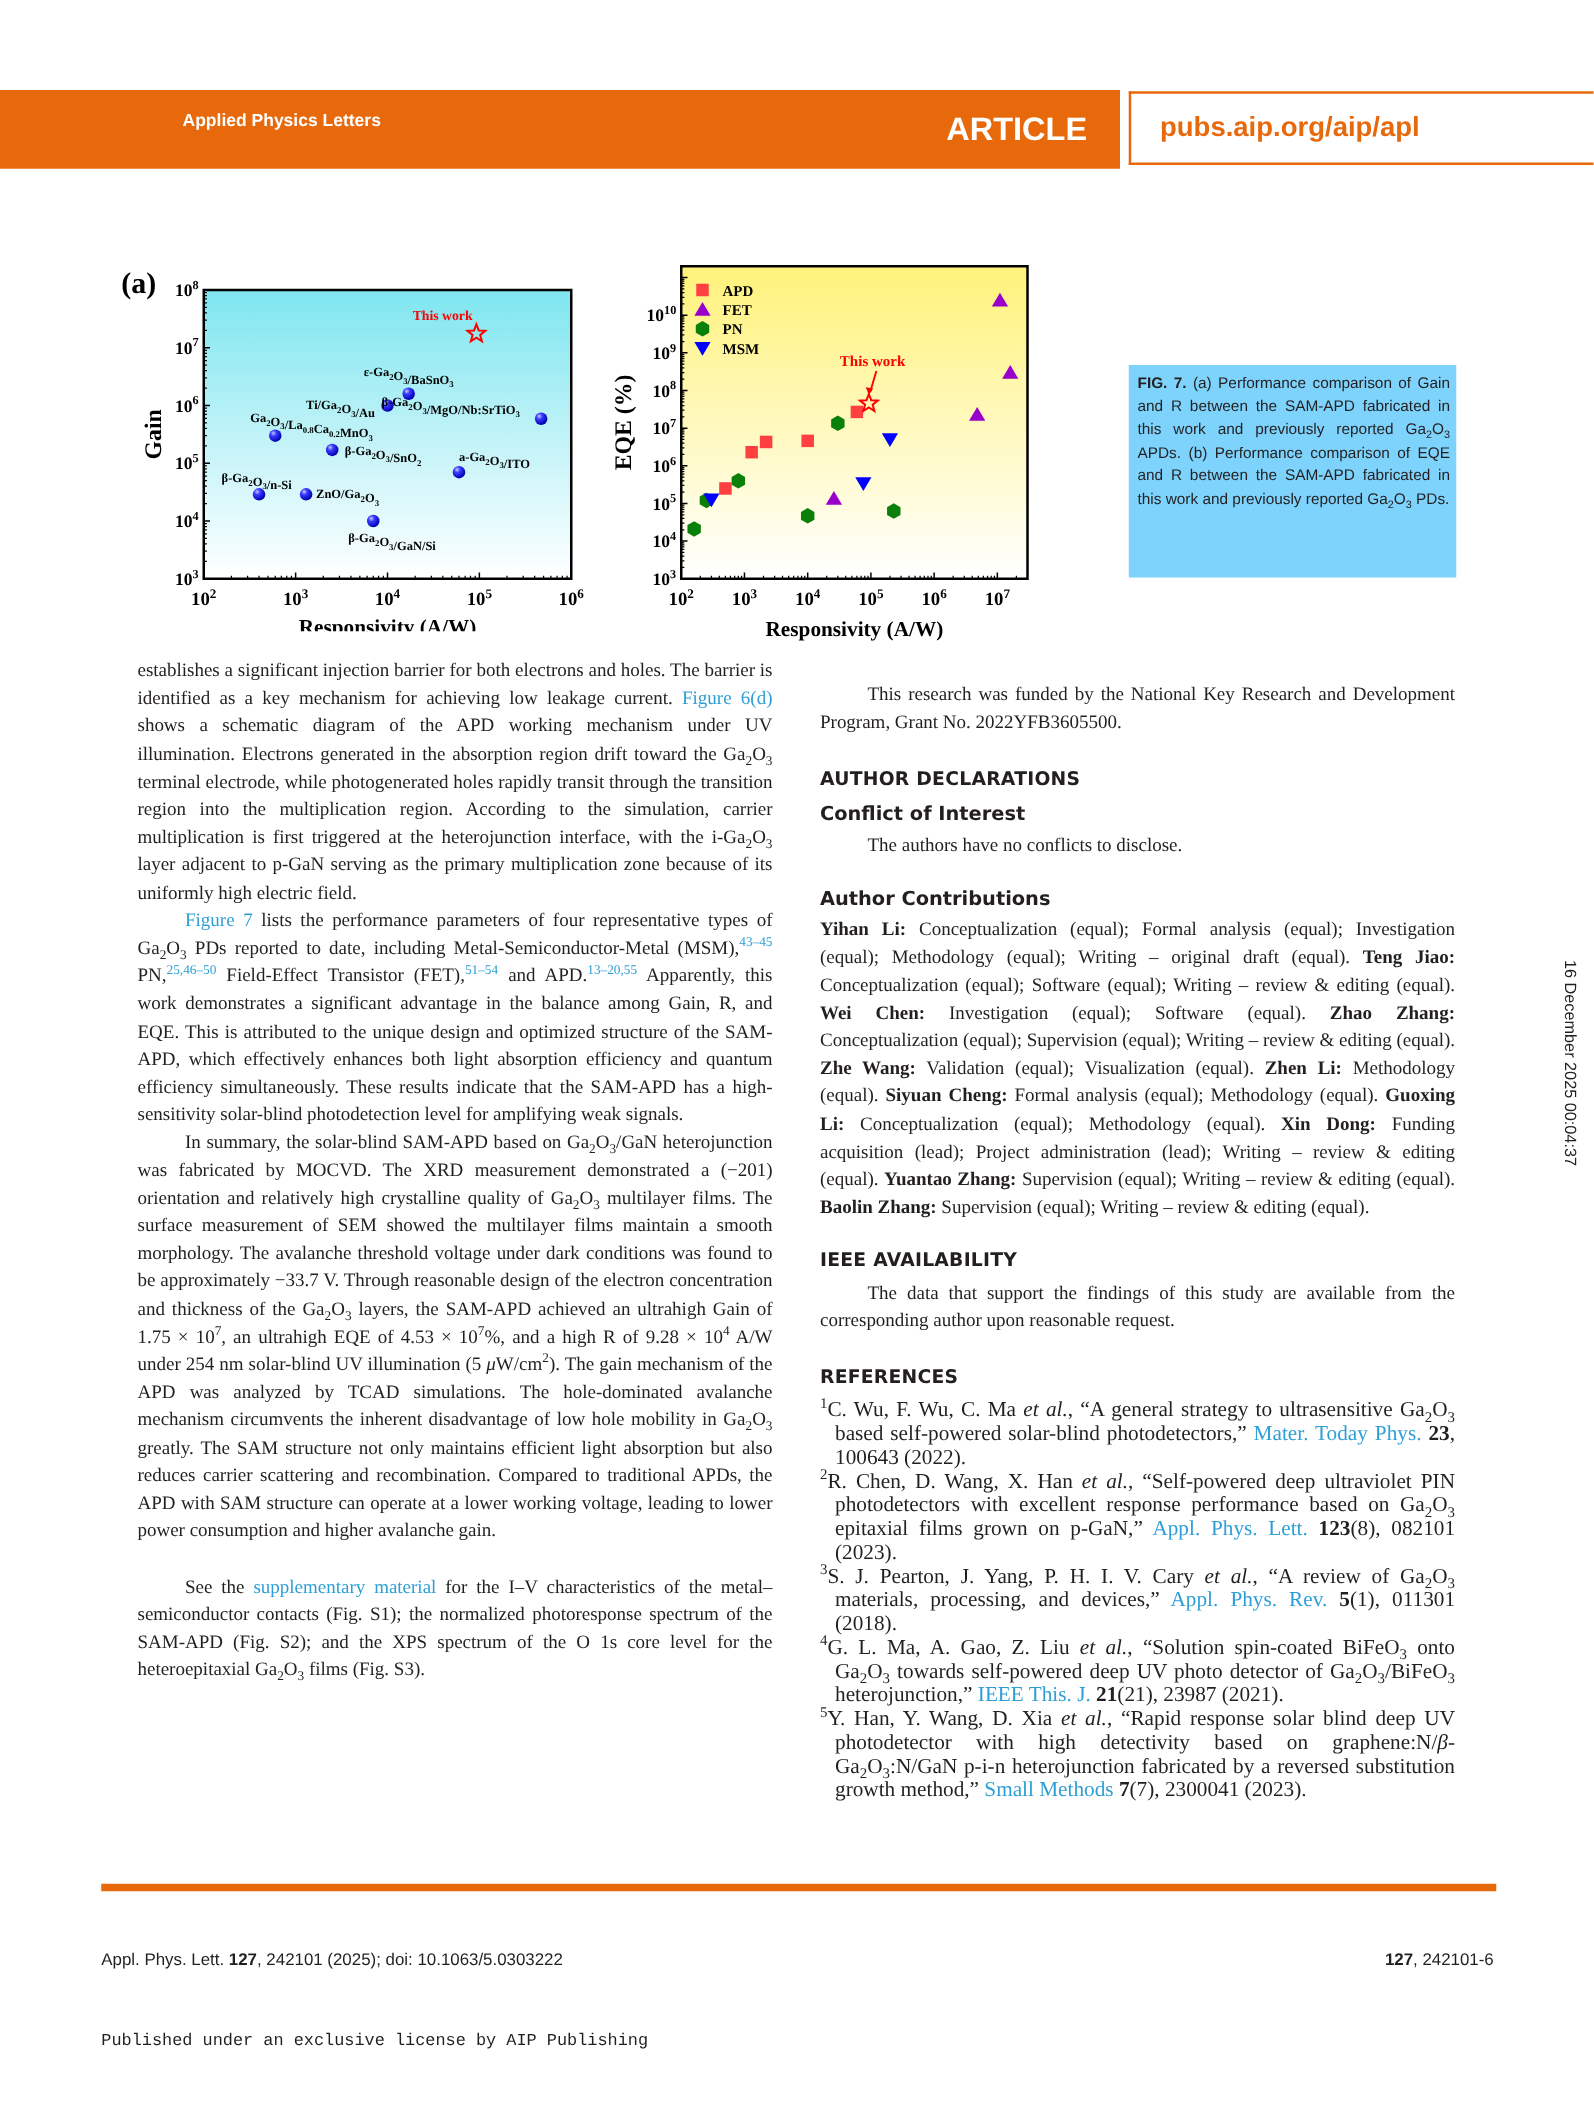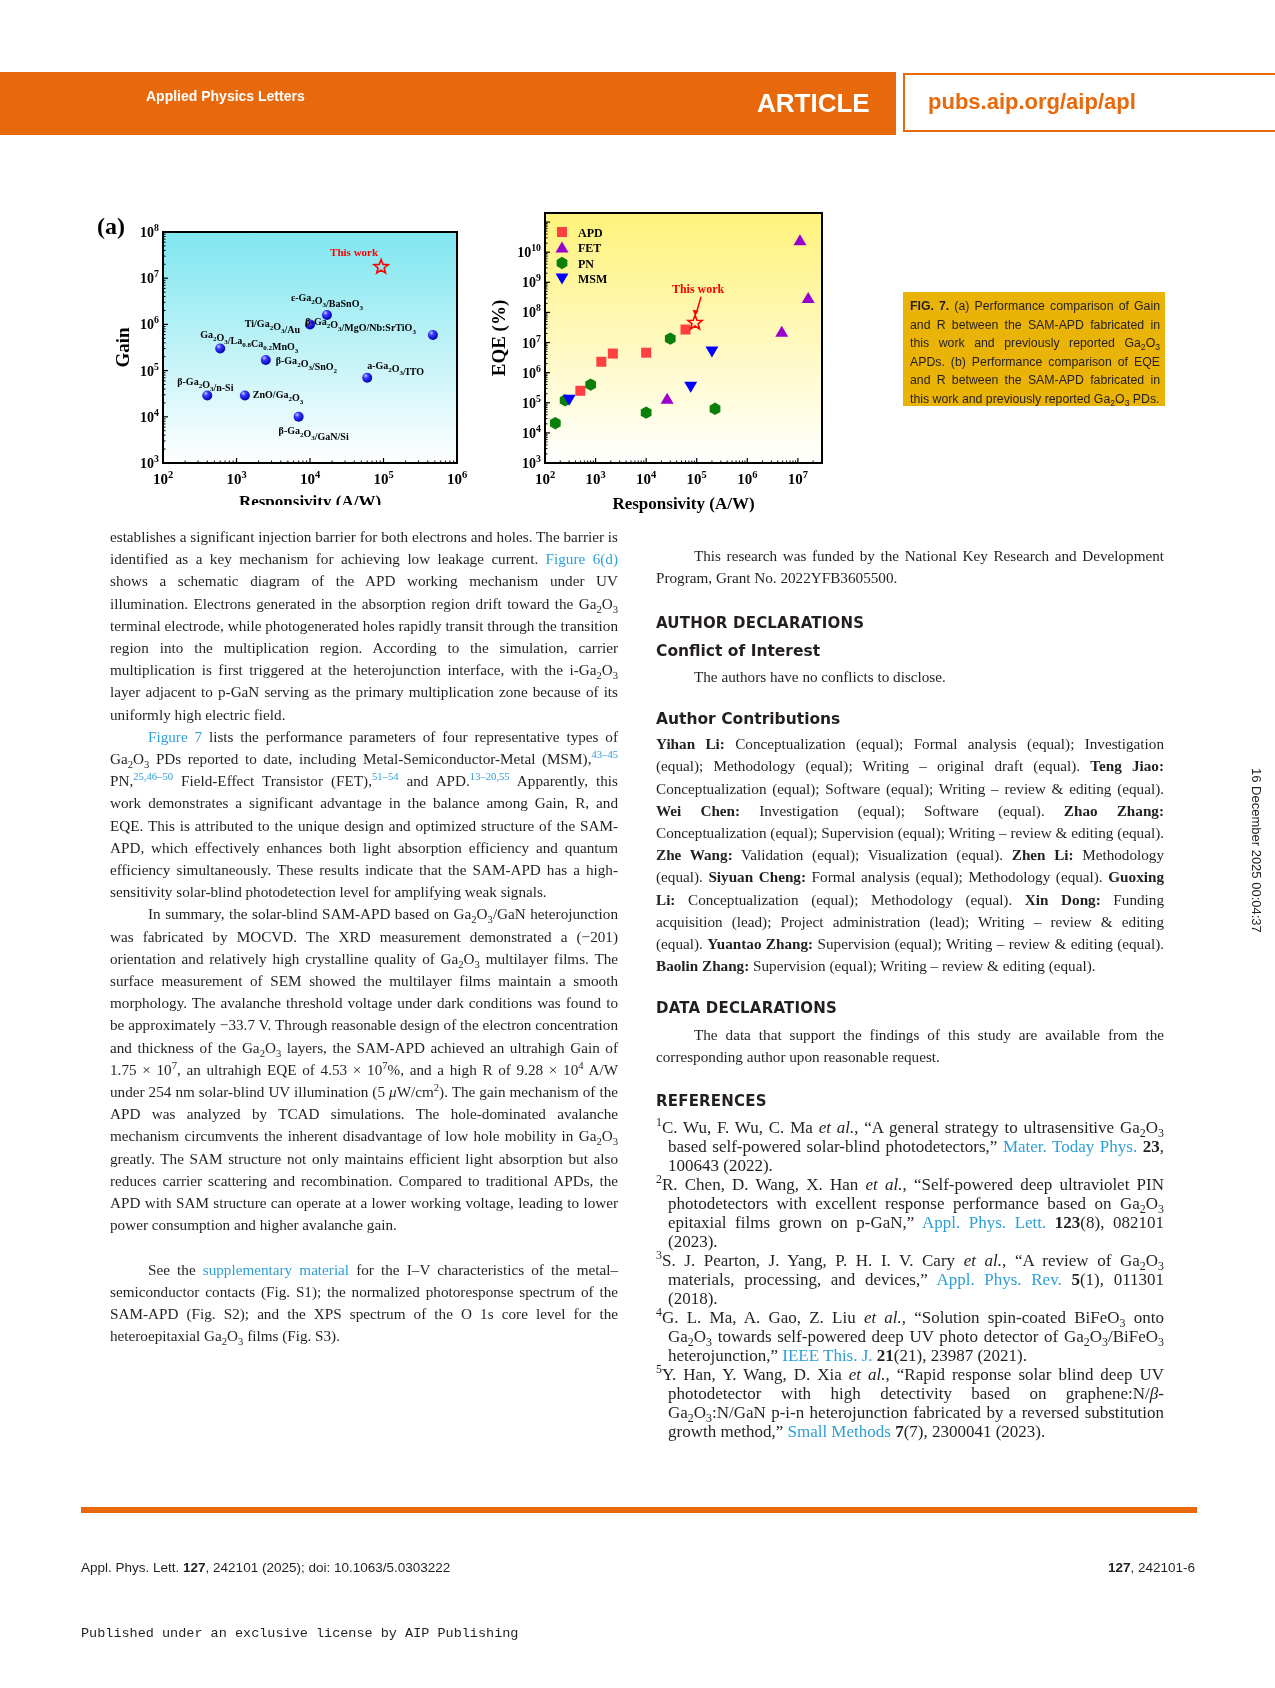--- a/index.html
+++ b/index.html
@@ -3,21 +3,21 @@
 <meta charset="utf-8">
 <style>
   html,body{margin:0;padding:0;background:#fff;}
   body{width:1275px;height:1688px;position:relative;overflow:hidden;font-family:"Liberation Serif",serif;color:#231f20;}
   .hdr-bar{position:absolute;left:0;top:72px;width:896px;height:63px;background:#e8690c;}
   .hdr-title{position:absolute;left:100px;top:88px;color:#fff;font-family:Liberation Sans, sans-serif;font-weight:bold;font-size:14px;margin-left:46px;}
   .hdr-article{position:absolute;left:757px;top:88px;color:#fff;font-family:"Liberation Sans",sans-serif;font-weight:bold;font-size:26px;}
   .hdr-url-box{position:absolute;left:903px;top:73px;width:372px;height:59px;border:2px solid #e8690c;border-right:none;box-sizing:border-box;background:#fff;}
   .hdr-url{position:absolute;left:928px;top:89px;color:#e8690c;font-family:"Liberation Sans",sans-serif;font-weight:bold;font-size:22px;text-align:right;}
   svg text{font-family:"Liberation Serif",serif;}
-  .caption{position:absolute;left:903px;top:292px;width:262px;height:114px;background:#eab308;box-sizing:border-box;padding:5px 5px 0 7px;font-family:"Liberation Sans",sans-serif;font-size:12.3px;line-height:18.5px;text-align:justify;color:#231f20;}
+  .caption{position:absolute;left:903px;top:292px;width:262px;height:170px;background:#7dd3fc;box-sizing:border-box;padding:5px 5px 0 7px;font-family:"Liberation Sans",sans-serif;font-size:12.3px;line-height:18.5px;text-align:justify;color:#231f20;}
   .caption b{font-weight:bold;}
   .col{position:absolute;font-size:15.2px;line-height:22.2px;text-align:justify;}
   .col p{margin:0;}
   .ind{text-indent:38px;}
   .lnk{color:#2e9fd6;}
   sub,sup{font-size:0.7em;line-height:0;}
   .left-col{left:110px;top:526px;width:508px;}
   .right-col{left:656px;top:545px;width:508px;}
   .sec-h{font-family:"DejaVu Sans",sans-serif;font-weight:bold;font-size:15px;letter-spacing:0.2px;margin:0;}
   .sub-h{font-family:"DejaVu Sans",sans-serif;font-size:15.5px;font-weight:600;margin:0;}
@@ -364,21 +364,21 @@
   <p class="ind" style="margin-top:22px;">See the <span class="lnk">supplementary material</span> for the I–V characteristics of the metal–semiconductor contacts (Fig. S1); the normalized photoresponse spectrum of the SAM-APD (Fig. S2); and the XPS spectrum of the O 1s core level for the heteroepitaxial Ga<sub>2</sub>O<sub>3</sub> films (Fig. S3).</p>
 </div>
 
 <div class="col right-col">
   <p class="ind">This research was funded by the National Key Research and Development Program, Grant No. 2022YFB3605500.</p>
   <p class="sec-h" style="margin-top:23px;">AUTHOR DECLARATIONS</p>
   <p class="sub-h" style="margin-top:5px;">Conflict of Interest</p>
   <p class="ind" style="margin-top:4px;">The authors have no conflicts to disclose.</p>
   <p class="sub-h" style="margin-top:20px;">Author Contributions</p>
   <p style="margin-top:3px;"><b>Yihan Li:</b> Conceptualization (equal); Formal analysis (equal); Investigation (equal); Methodology (equal); Writing – original draft (equal). <b>Teng Jiao:</b> Conceptualization (equal); Software (equal); Writing – review &amp; editing (equal). <b>Wei Chen:</b> Investigation (equal); Software (equal). <b>Zhao Zhang:</b> Conceptualization (equal); Supervision (equal); Writing – review &amp; editing (equal). <b>Zhe Wang:</b> Validation (equal); Visualization (equal). <b>Zhen Li:</b> Methodology (equal). <b>Siyuan Cheng:</b> Formal analysis (equal); Methodology (equal). <b>Guoxing Li:</b> Conceptualization (equal); Methodology (equal). <b>Xin Dong:</b> Funding acquisition (lead); Project administration (lead); Writing – review &amp; editing (equal). <b>Yuantao Zhang:</b> Supervision (equal); Writing – review &amp; editing (equal). <b>Baolin Zhang:</b> Supervision (equal); Writing – review &amp; editing (equal).</p>
-  <p class="sec-h" style="margin-top:20px;">DATA DECLARATIONS</p>
+  <p class="sec-h" style="margin-top:20px;">IEEE AVAILABILITY</p>
   <p class="ind" style="margin-top:4px;">The data that support the findings of this study are available from the corresponding author upon reasonable request.</p>
   <p class="sec-h" style="margin-top:22px;">REFERENCES</p>
   <div class="refs" id="refs" style="margin-top:6px;">
       <p class="ref"><sup>1</sup>C. Wu, F. Wu, C. Ma <i>et al.</i>, “A general strategy to ultrasensitive Ga<sub>2</sub>O<sub>3</sub> based self-powered solar-blind photodetectors,” <span class="lnk">Mater. Today Phys.</span> <b>23</b>, 100643 (2022).</p>
       <p class="ref"><sup>2</sup>R. Chen, D. Wang, X. Han <i>et al.</i>, “Self-powered deep ultraviolet PIN photodetectors with excellent response performance based on Ga<sub>2</sub>O<sub>3</sub> epitaxial films grown on p-GaN,” <span class="lnk">Appl. Phys. Lett.</span> <b>123</b>(8), 082101 (2023).</p>
       <p class="ref"><sup>3</sup>S. J. Pearton, J. Yang, P. H. I. V. Cary <i>et al.</i>, “A review of Ga<sub>2</sub>O<sub>3</sub> materials, processing, and devices,” <span class="lnk">Appl. Phys. Rev.</span> <b>5</b>(1), 011301 (2018).</p>
       <p class="ref"><sup>4</sup>G. L. Ma, A. Gao, Z. Liu <i>et al.</i>, “Solution spin-coated BiFeO<sub>3</sub> onto Ga<sub>2</sub>O<sub>3</sub> towards self-powered deep UV photo detector of Ga<sub>2</sub>O<sub>3</sub>/BiFeO<sub>3</sub> heterojunction,” <span class="lnk">IEEE This. J.</span> <b>21</b>(21), 23987 (2021).</p>
       <p class="ref"><sup>5</sup>Y. Han, Y. Wang, D. Xia <i>et al.</i>, “Rapid response solar blind deep UV photodetector with high detectivity based on graphene:N/<i>β</i>-Ga<sub>2</sub>O<sub>3</sub>:N/GaN p-i-n heterojunction fabricated by a reversed substitution growth method,” <span class="lnk">Small Methods</span> <b>7</b>(7), 2300041 (2023).</p>
     </div>
 </div>

